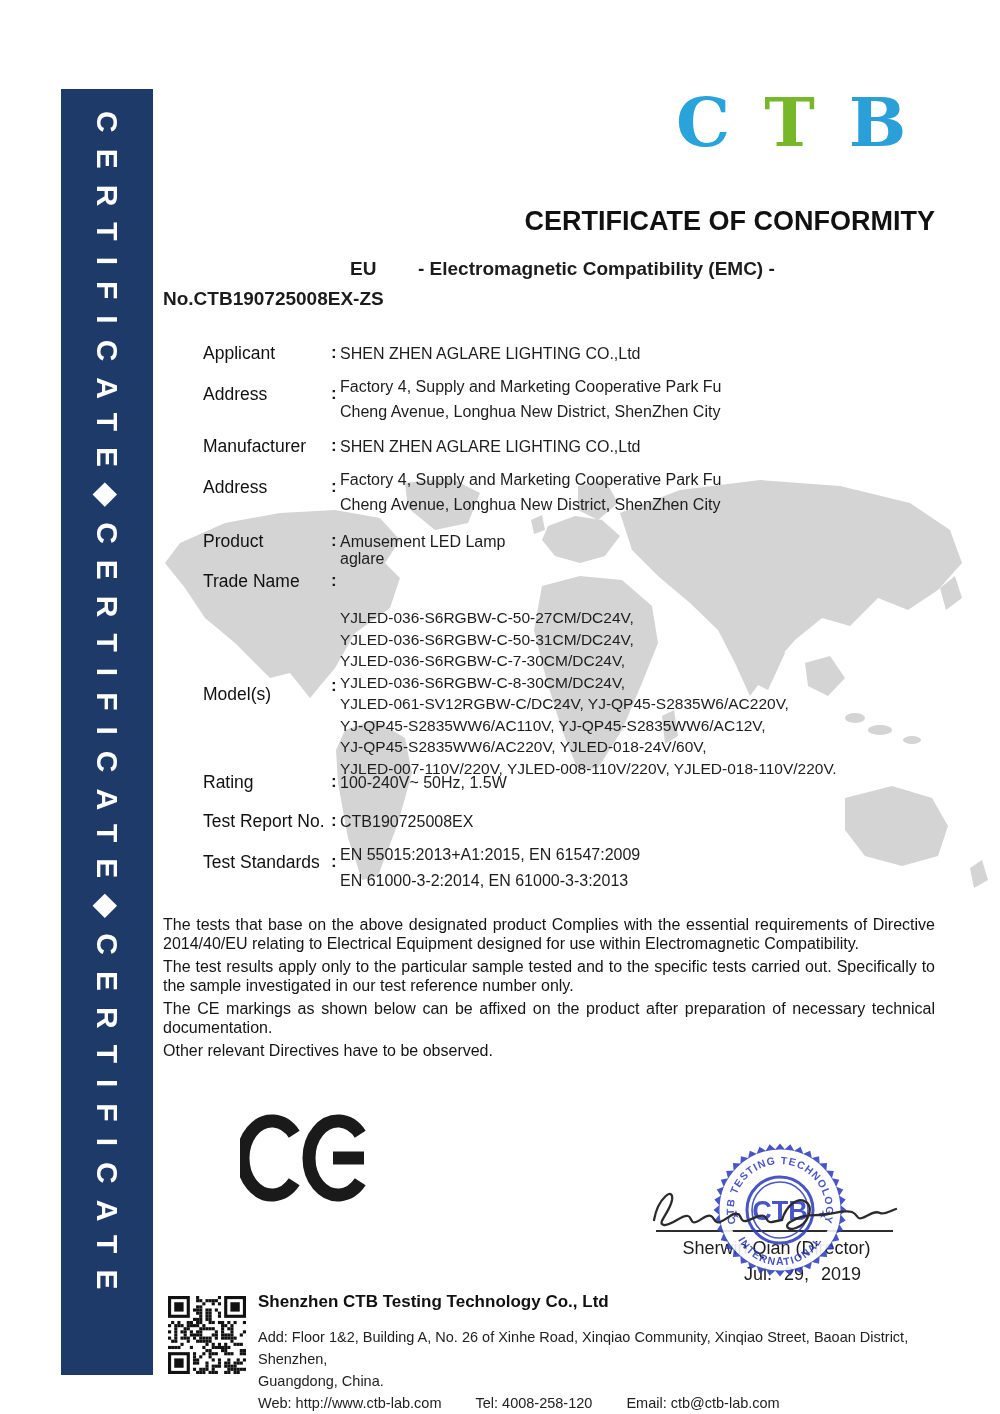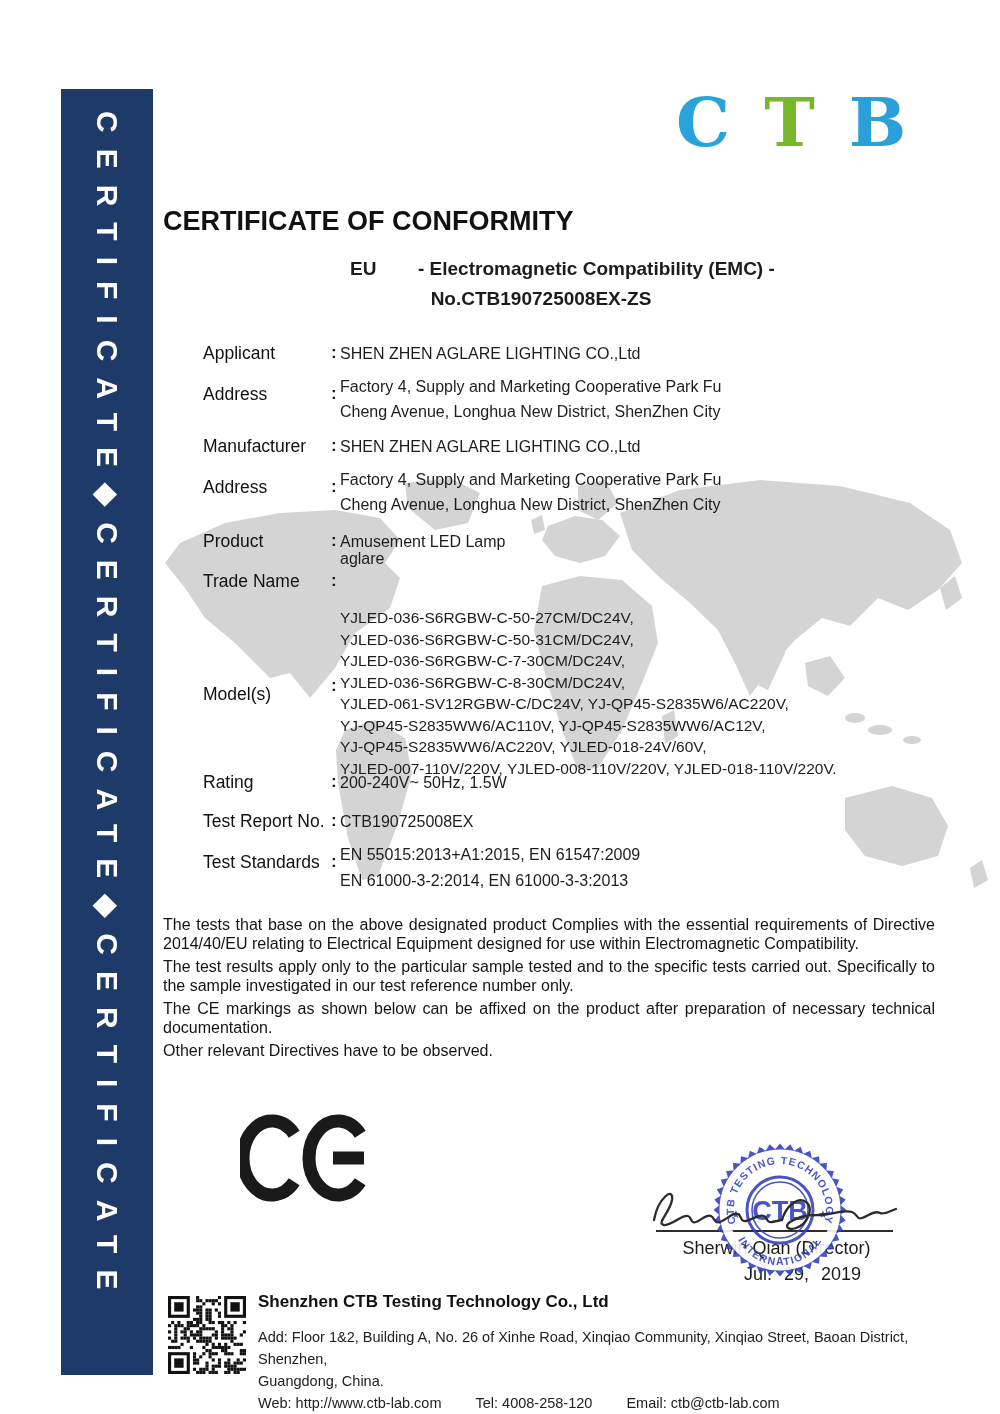--- a/index.html
+++ b/index.html
@@ -12,25 +12,25 @@
            display:flex;justify-content:center;}
   .sidebar span{writing-mode:vertical-rl;text-orientation:sideways;color:#ffffff;font-weight:700;
                 font-size:30px;letter-spacing:16px;padding-top:22px;white-space:nowrap;}
   
   .logo{position:absolute;left:676px;top:88px;z-index:1;font-family:"DejaVu Serif",serif;
         font-weight:bold;font-size:68px;letter-spacing:34px;line-height:1;}
   .logo .c1{color:#29a3dc;}
   .logo .c2{color:#76b82a;}
   .logo .c3{color:#2b9fd8;}
   
-  .title{position:absolute;left:163px;top:206px;width:772px;text-align:left;font-weight:700;
+  .title{position:absolute;left:163px;top:206px;width:772px;text-align:right;font-weight:700;
          font-size:27px;z-index:1;color:#111;}
   .sub-eu{position:absolute;left:350px;top:258px;font-weight:700;font-size:19px;z-index:1;}
   .sub-emc{position:absolute;left:418px;top:258px;font-weight:700;font-size:19px;z-index:1;}
-  .cert-no{position:absolute;left:163px;top:288px;width:756px;text-align:center;font-weight:700;
+  .cert-no{position:absolute;left:163px;top:288px;width:756px;font-weight:700;
            font-size:19px;z-index:1;}
   
   .flabel{position:absolute;left:163px;font-weight:400;font-size:17.5px;z-index:1;color:#111;white-space:nowrap;margin-left:40px;}
   .fcolon{position:absolute;left:331px;font-weight:700;font-size:17px;z-index:1;}
   .fval{position:absolute;left:340px;width:610px;font-size:16px;line-height:25px;z-index:1;color:#1d1d1d;}
   .fval div{white-space:nowrap;}
   .models{font-size:15.5px;line-height:21.5px;}
   .ts{line-height:25.5px;}
   
   .paras{position:absolute;left:163px;top:916px;width:772px;z-index:1;}
@@ -135,21 +135,21 @@
     <div>YJLED-036-S6RGBW-C-8-30CM/DC24V,</div>
     <div>YJLED-061-SV12RGBW-C/DC24V, YJ-QP45-S2835W6/AC220V,</div>
     <div>YJ-QP45-S2835WW6/AC110V, YJ-QP45-S2835WW6/AC12V,</div>
     <div>YJ-QP45-S2835WW6/AC220V, YJLED-018-24V/60V,</div>
     <div>YJLED-007-110V/220V, YJLED-008-110V/220V, YJLED-018-110V/220V.</div>
   </div>
 
   <div class="flabel" style="top:772px">Rating</div>
   <div class="fcolon" style="top:772px">:</div>
   <div class="fval" style="top:770px">
-      <div>200-240V~ 50Hz, 1.5W</div>
+      <div>100-240V~ 50Hz, 1.5W</div>
     </div>
 
   <div class="flabel" style="top:811px">Test Report No.</div>
   <div class="fcolon" style="top:811px">:</div>
   <div class="fval" style="top:809px">
       <div>CTB190725008EX</div>
     </div>
 
   <div class="flabel" style="top:852px">Test Standards</div>
   <div class="fcolon" style="top:852px">:</div>

